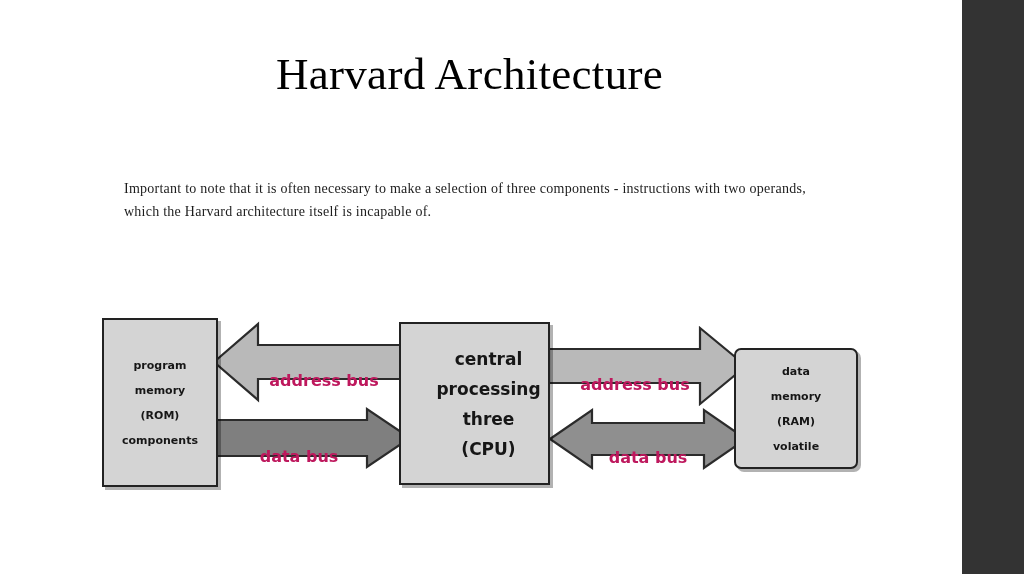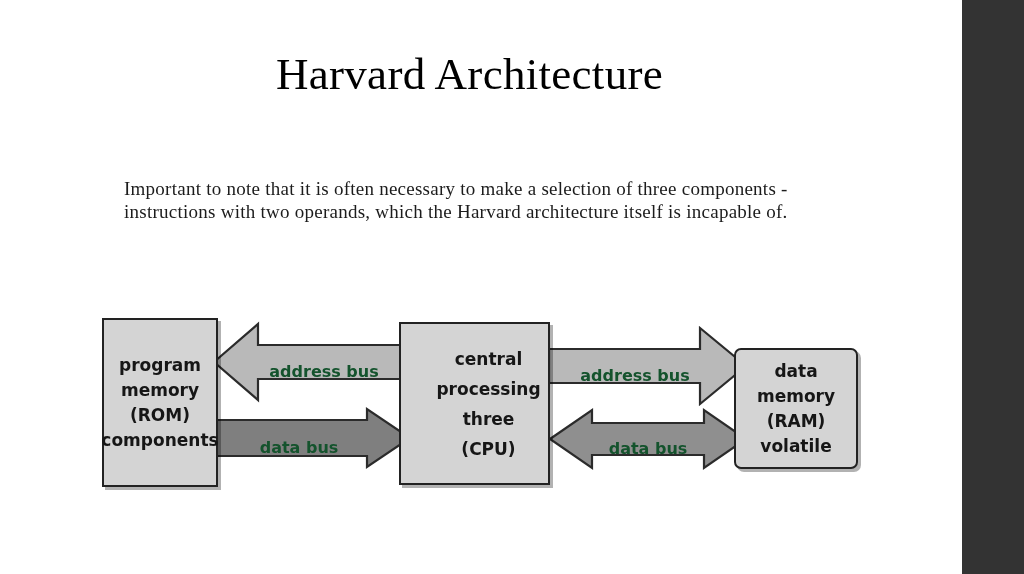--- a/index.html
+++ b/index.html
@@ -38,21 +38,21 @@
     color: #000000;
     letter-spacing: 0.3px;
     white-space: nowrap;
   }
   #body-text {
     position: absolute;
     left: 112px;
     top: 178px;
     width: 720px;
     font-family: "Liberation Serif", serif;
-    font-size: 19px;
+    font-size: 14px;
     line-height: 22.5px;
     color: #1c1c1c;
     letter-spacing: 0.25px;
   }
 
   
   #diagram {
     position: absolute;
     left: 0;
     top: 0;
@@ -65,21 +65,21 @@
     border: 2px solid #222222;
     box-shadow: 3px 3px 0 rgba(0,0,0,0.30);
     box-sizing: border-box;
     display: flex;
     flex-direction: column;
     align-items: center;
     justify-content: center;
     color: #161616;
     font-family: "DejaVu Sans", sans-serif;
     font-weight: 700;
-    font-size: 17px;
+    font-size: 11px;
     line-height: 25px;
     text-align: center;
     z-index: 3;
   }
   #box-program-memory {
     left: 90px;
     top: 318px;
     width: 116px;
     height: 169px;
   }
@@ -103,30 +103,30 @@
 
   
   .bus {
     position: absolute;
     z-index: 1;
   }
   .bus svg { display: block; overflow: visible; }
   .bus-label {
     position: absolute;
     left: 0;
-    top: 9px;
+    top: 18px;
     width: 100%;
     height: 100%;
     display: flex;
     align-items: center;
     justify-content: center;
     font-family: "DejaVu Sans", sans-serif;
     font-weight: 700;
     font-size: 16px;
-    color: #14532d;
+    color: #be185d;
     pointer-events: none;
     z-index: 2;
   }
   #bus-addr-left  { left: 200px; top: 320px; width: 200px; height: 84px; }
   #bus-data-left  { left: 200px; top: 408px; width: 200px; height: 60px; }
   #bus-addr-right { left: 536px; top: 324px; width: 200px; height: 84px; }
   #bus-data-right { left: 536px; top: 408px; width: 200px; height: 62px; }
 
   #bus-addr-left .bus-label  { justify-content: center; padding-left: 24px; box-sizing: border-box; }
   #bus-data-left .bus-label  { justify-content: center; padding-right: 26px; box-sizing: border-box; }

